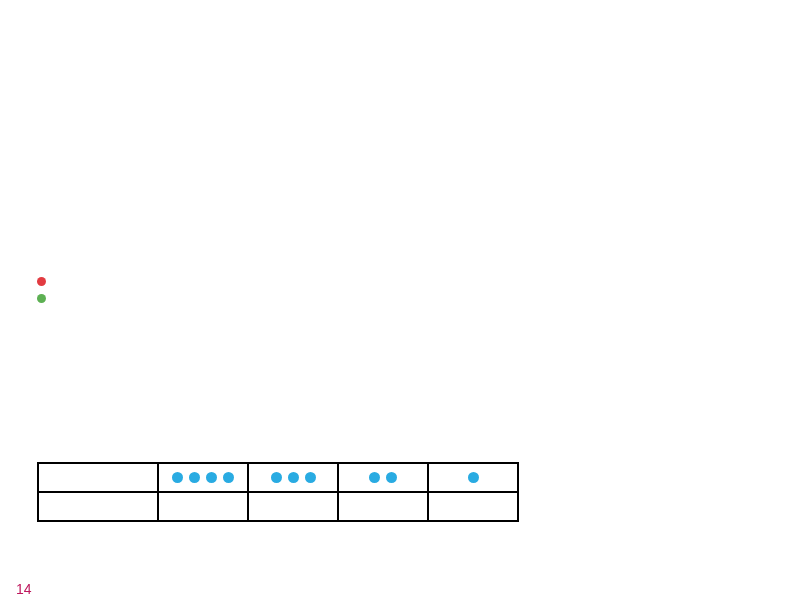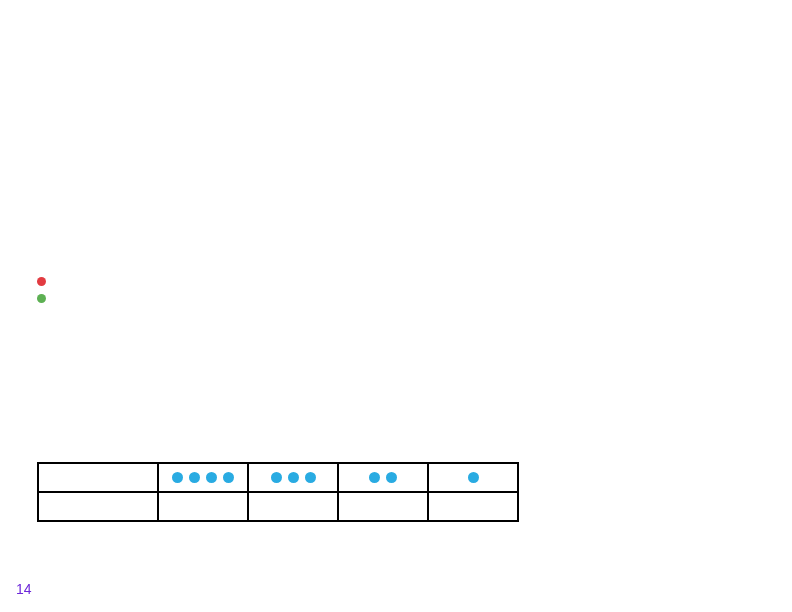--- a/index.html
+++ b/index.html
@@ -50,21 +50,21 @@
     border-radius: 50%;
     margin: 0 3px;
     vertical-align: middle;
   }
   .page-number {
     position: absolute;
     left: 16px;
     top: 582px;
     font-size: 14px;
     line-height: 14px;
-    color: #6d28d9;
+    color: #be185d;
   }
 </style>
 </head>
 <body>
 
 <div class="slide" style="background: rgb(255, 255, 255);">
   <div class="bullet-group">
       <span class="bullet" style="background: rgb(226, 59, 65);"></span>
       <span class="bullet" style="background: rgb(93, 176, 83);"></span>
     </div>

